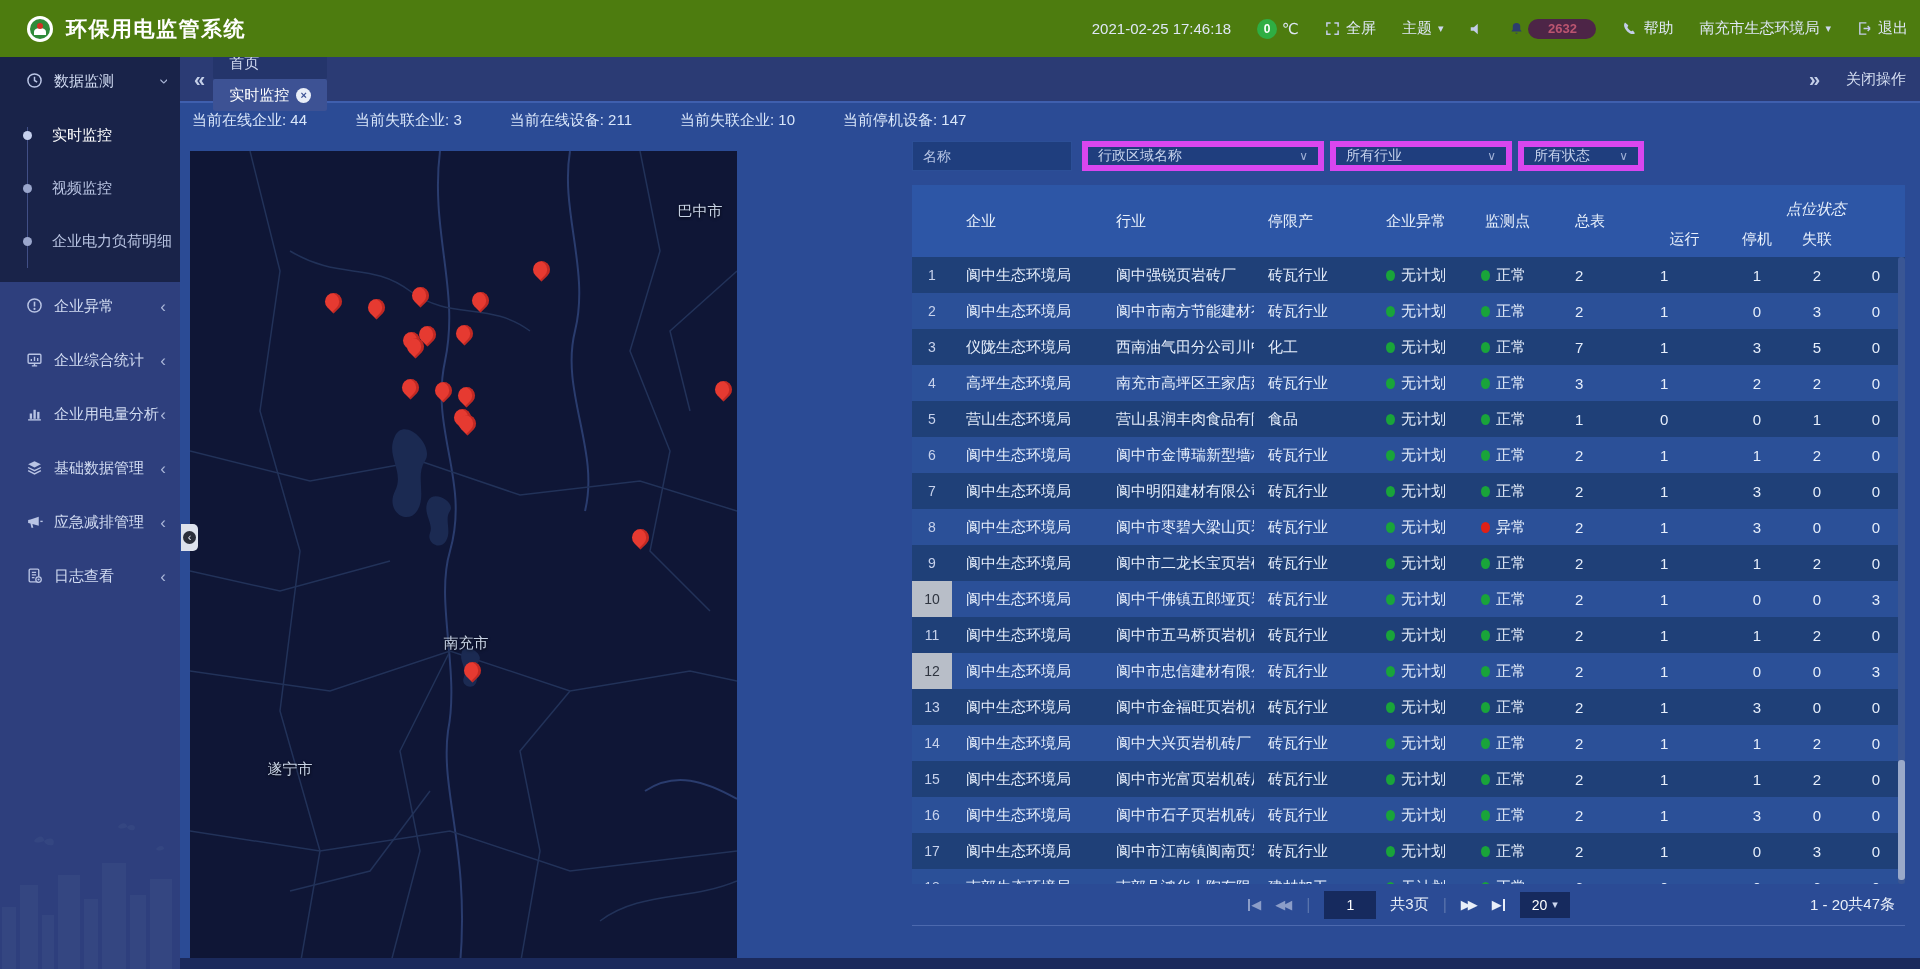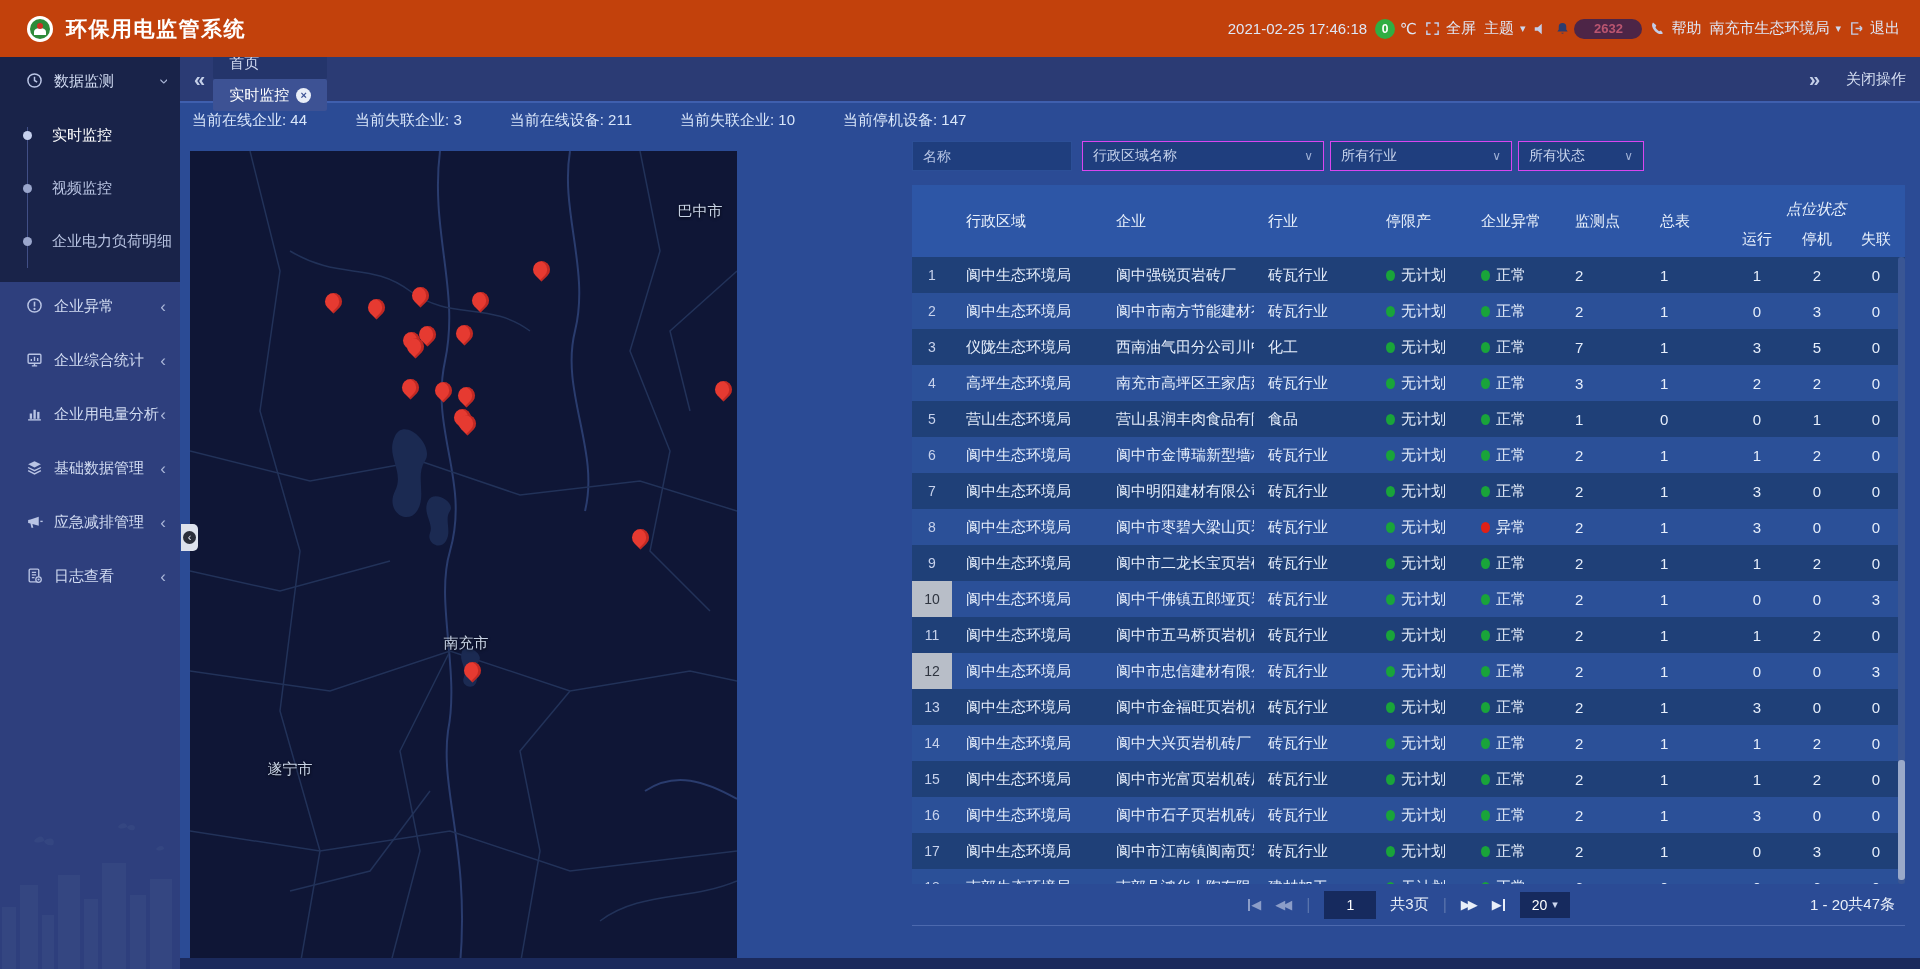--- a/index.html
+++ b/index.html
@@ -1,25 +1,25 @@
 <!DOCTYPE html>
 <html><head>
 <meta charset="utf-8">
 <style>
   html,body{margin:0;padding:0;background:#0e1630;}
   body{width:1920px;height:969px;overflow:hidden;font-family:"Liberation Sans","DejaVu Sans",sans-serif;-webkit-font-smoothing:antialiased;}
   #app{position:relative;width:1920px;height:969px;background:#2b4b95;overflow:hidden;}
   
-  .hdr{position:absolute;left:0;top:0;width:1920px;height:57px;background:#c2410c;display:flex;align-items:center;z-index:30;}
+  .hdr{position:absolute;left:0;top:0;width:1920px;height:57px;background:#4d7c0f;display:flex;align-items:center;z-index:30;}
   .logo{width:26px;height:26px;margin-left:27px;border-radius:50%;background:#fff;position:relative;flex:0 0 auto;}
   .logo .inner{position:absolute;left:3px;top:3px;width:20px;height:20px;border-radius:50%;background:#2e8b3a;}
   .logo .mtn{position:absolute;left:7px;top:12px;width:12px;height:7px;background:#fff;border-radius:50% 50% 0 0;}
   .logo .sun{position:absolute;left:10px;top:7px;width:6px;height:6px;border-radius:50%;background:#d22f25;}
   .hdr .title{color:#fff;font-size:21px;font-weight:bold;letter-spacing:1.5px;margin-left:13px;}
-  .hright{margin-left:auto;display:flex;align-items:center;gap:8px;padding-right:20px;color:#dfe7f6;font-size:15px;}
+  .hright{margin-left:auto;display:flex;align-items:center;gap:26px;padding-right:12px;color:#dfe7f6;font-size:15px;}
   .hitem{display:flex;align-items:center;gap:6px;white-space:nowrap;cursor:pointer;}
   .hitem svg{display:block;}
   .tempwrap{display:flex;align-items:center;gap:5px;}
   .tempbadge{width:20px;height:20px;border-radius:50%;background:#2fae43;color:#fff;font-size:12px;font-weight:bold;display:flex;align-items:center;justify-content:center;}
   .caret{font-size:11px;color:#cdd7ee;}
   .bellwrap{display:flex;align-items:center;gap:4px;}
   .badge{min-width:52px;height:20px;border-radius:10px;background:#4d2547;color:#bb5570;font-size:13px;font-weight:bold;display:flex;align-items:center;justify-content:center;padding:0 8px;}
   
   .side{position:absolute;left:0;top:57px;width:180px;height:912px;background:#2e3f7d;z-index:20;overflow:hidden;}
   .navblock{position:relative;}
@@ -52,21 +52,21 @@
   .stat b{font-weight:normal;}
   
   .map{position:absolute;left:190px;top:151px;width:547px;height:815px;background:#0f1636;overflow:hidden;z-index:4;}
   .map svg.lines{position:absolute;left:0;top:0;}
   .citylabel{position:absolute;color:#c9d4e6;font-size:15px;text-shadow:0 1px 3px rgba(0,0,0,.8);transform:translate(-50%,-50%);white-space:nowrap;}
   .pin{position:absolute;width:17px;height:17px;background:#e63a31;border-radius:50% 50% 50% 0;transform:rotate(-45deg);box-shadow:inset -2px -2px 0 rgba(140,18,14,.4);cursor:pointer;}
   
   .filters{position:absolute;left:912px;top:141px;height:30px;display:flex;z-index:5;}
   .fname{width:160px;height:30px;background:#1f3e7e;border:1px solid #2c4f97;box-sizing:border-box;color:#e6eefb;font-size:14px;padding:0 10px;outline:none;}
   .fname::placeholder{color:#b6c4e4;opacity:1;}
-  .fsel{height:30px;background:#1f3e7e;border:1px solid #d946ef;box-sizing:border-box;color:#c6d3ec;font-size:14px;display:flex;align-items:center;justify-content:space-between;padding:0 10px;cursor:pointer;}
+  .fsel{height:30px;background:#1f3e7e;border:6px solid #d946ef;box-sizing:border-box;color:#c6d3ec;font-size:14px;display:flex;align-items:center;justify-content:space-between;padding:0 10px;cursor:pointer;}
   .fsel .caret{color:#9fb0d6;font-size:12px;}
   
   .tablewrap{position:absolute;left:912px;top:185px;width:993px;height:699px;overflow:hidden;z-index:5;}
   .thead{display:grid;grid-template-columns:40px 150px 152px 118px 95px 90px 85px 85px 60px 60px 58px;grid-template-rows:36px 36px;background:#2d56a6;color:#e8f0fb;font-size:15px;}
   .thead .hc1{grid-row:1/3;display:flex;align-items:center;}
   .thead .pad{padding-left:14px;}
   .thead .padn{padding-left:18px;}
   .thead .grp{grid-row:1;grid-column:9/12;display:flex;align-items:flex-end;justify-content:center;font-style:italic;padding-bottom:2px;}
   .thead .sub{grid-row:2;display:flex;align-items:center;justify-content:center;}
   .tr{display:grid;grid-template-columns:40px 150px 152px 118px 95px 90px 85px 85px 60px 60px 58px;height:36px;color:#e6eefb;font-size:15px;cursor:pointer;}
@@ -366,21 +366,20 @@
         <div class="fsel" style="width: 126px; margin-left: 6px;">
           <span>所有状态</span>
           <span class="caret">∨</span>
         </div>
       </span>
   </div>
 
   <div class="tablewrap">
     <div class="thead" id="thead">
         <div class="hc1"></div>
-        <div class="hc1 pad">行政区域</div>
         <div class="hc1 pad">企业</div>
         <div class="hc1 pad">行业</div>
         <div class="hc1 pad">停限产</div>
         <div class="hc1 pad">企业异常</div>
         <div class="hc1 padn">监测点</div>
         <div class="hc1 padn">总表</div>
         <div class="grp">点位状态</div>
         <div class="sub">运行</div>
         <div class="sub">停机</div>
         <div class="sub">失联</div>

